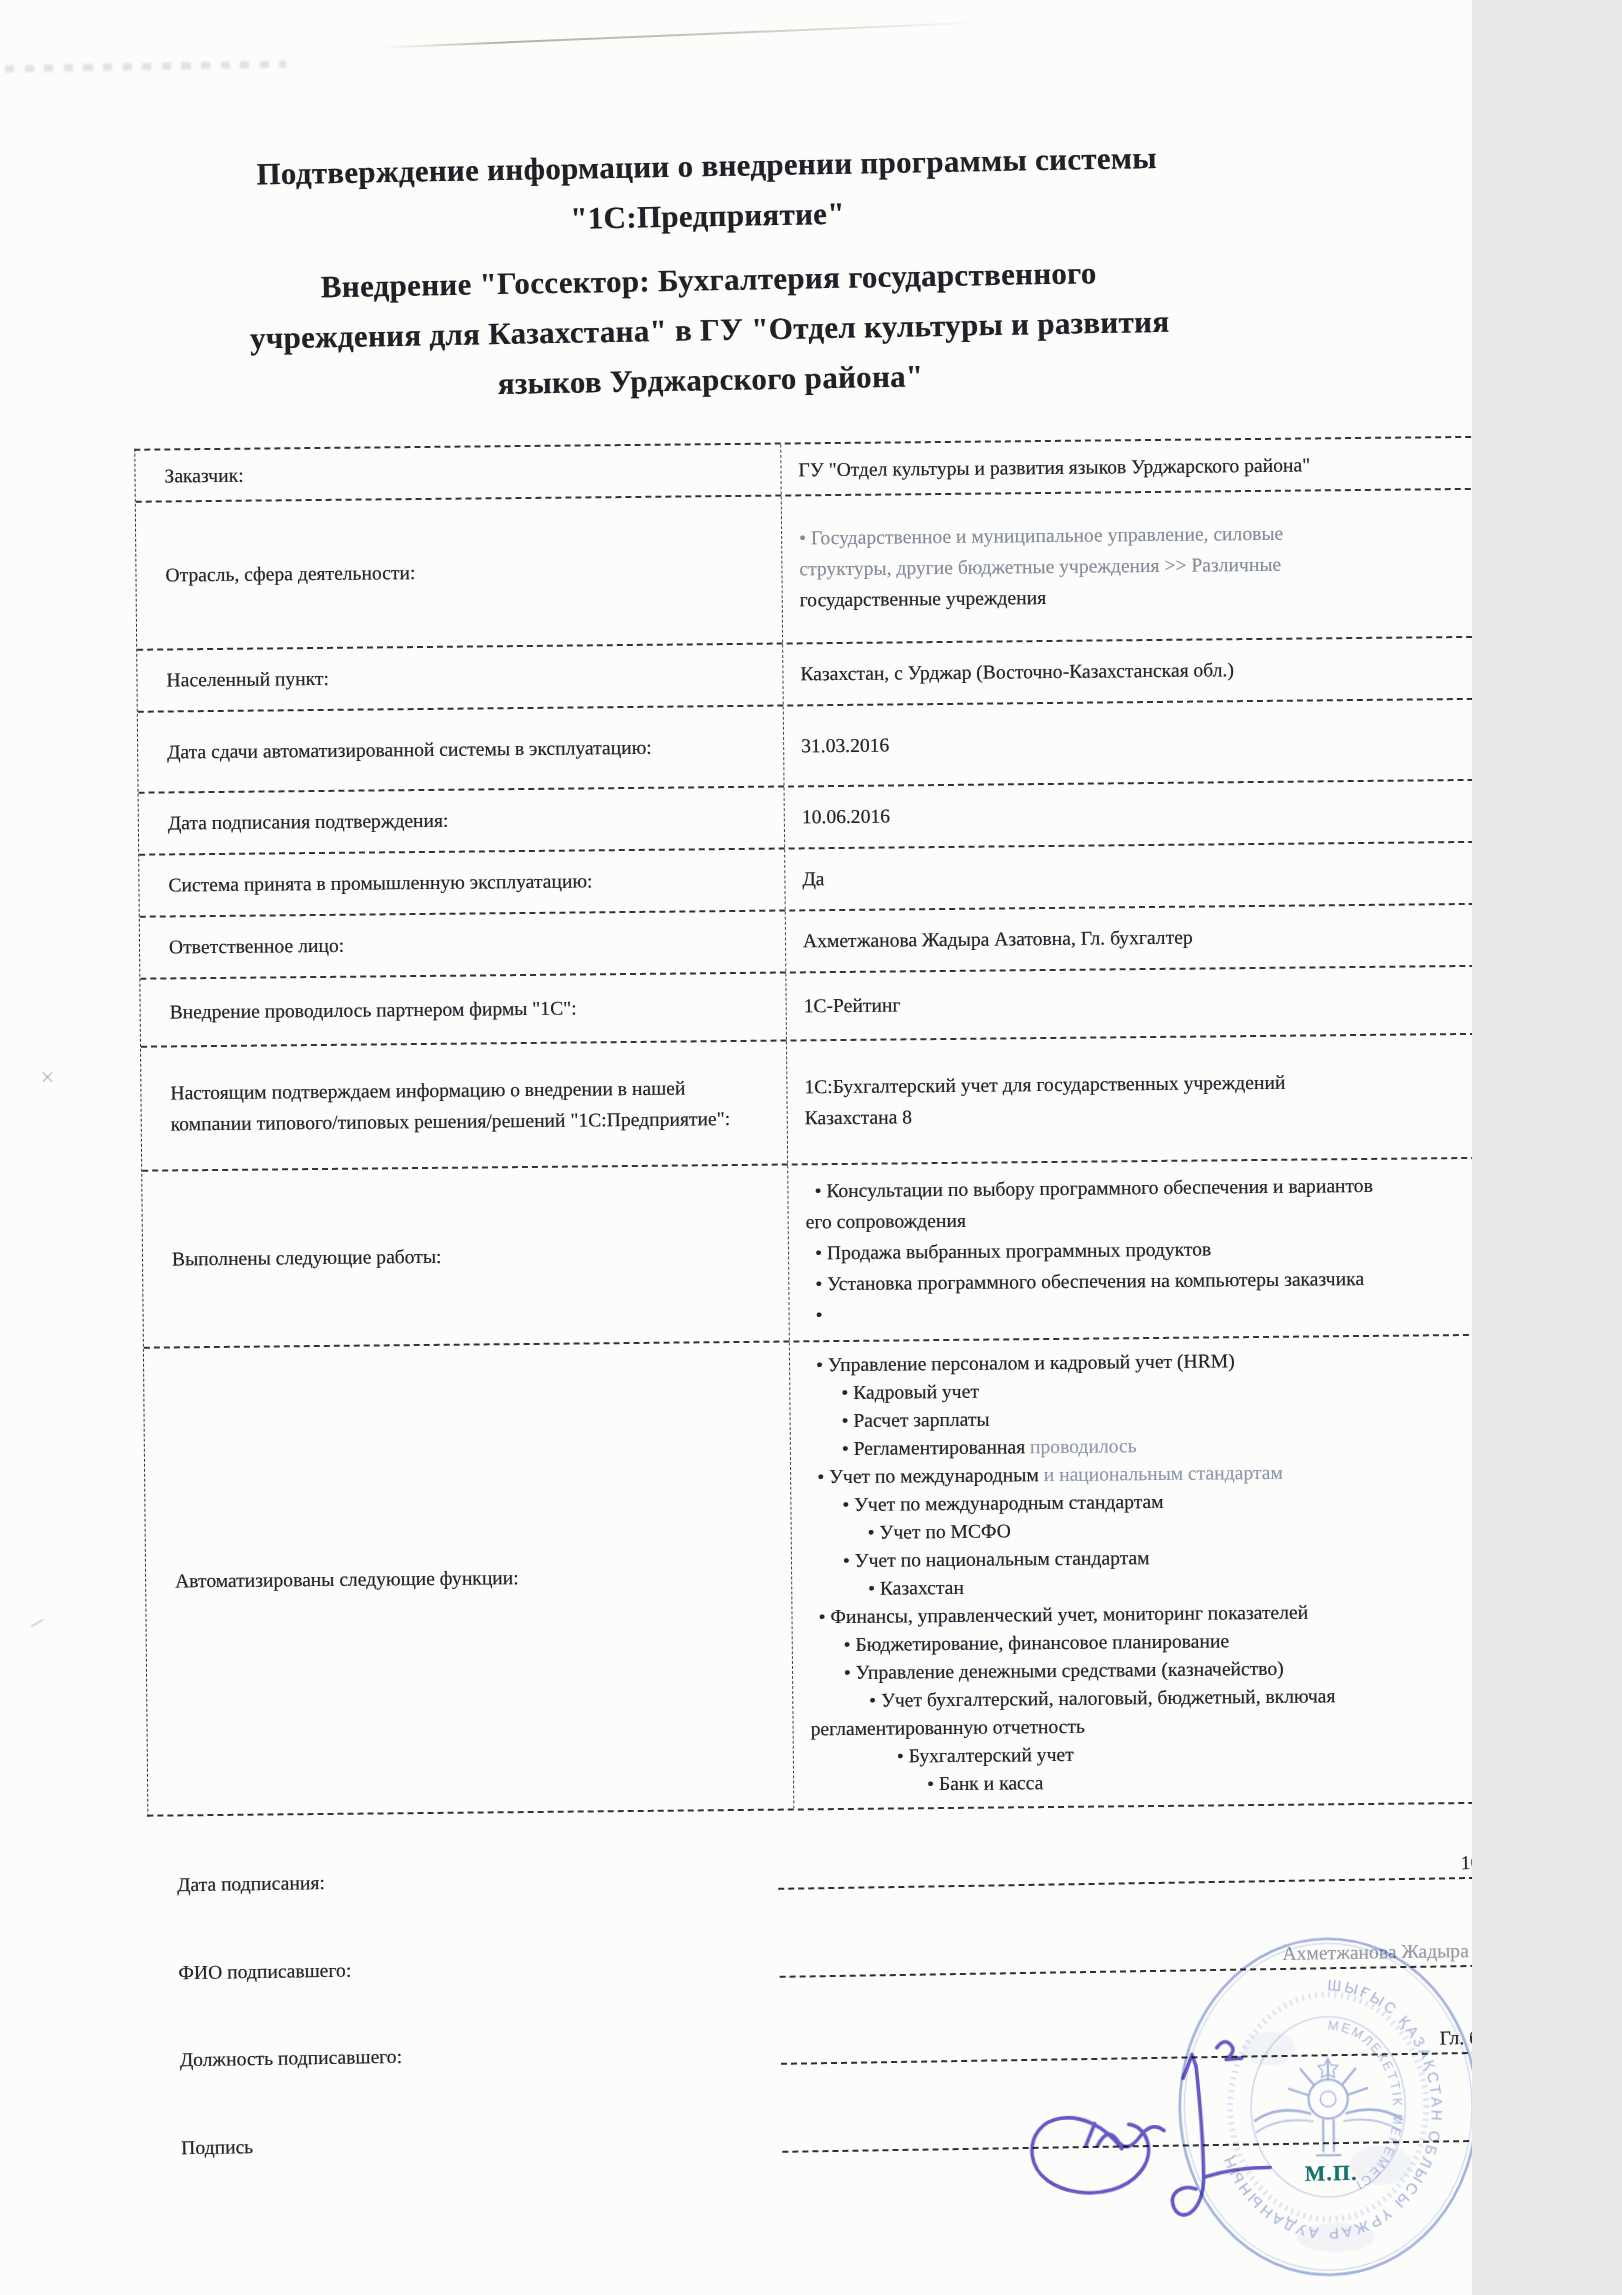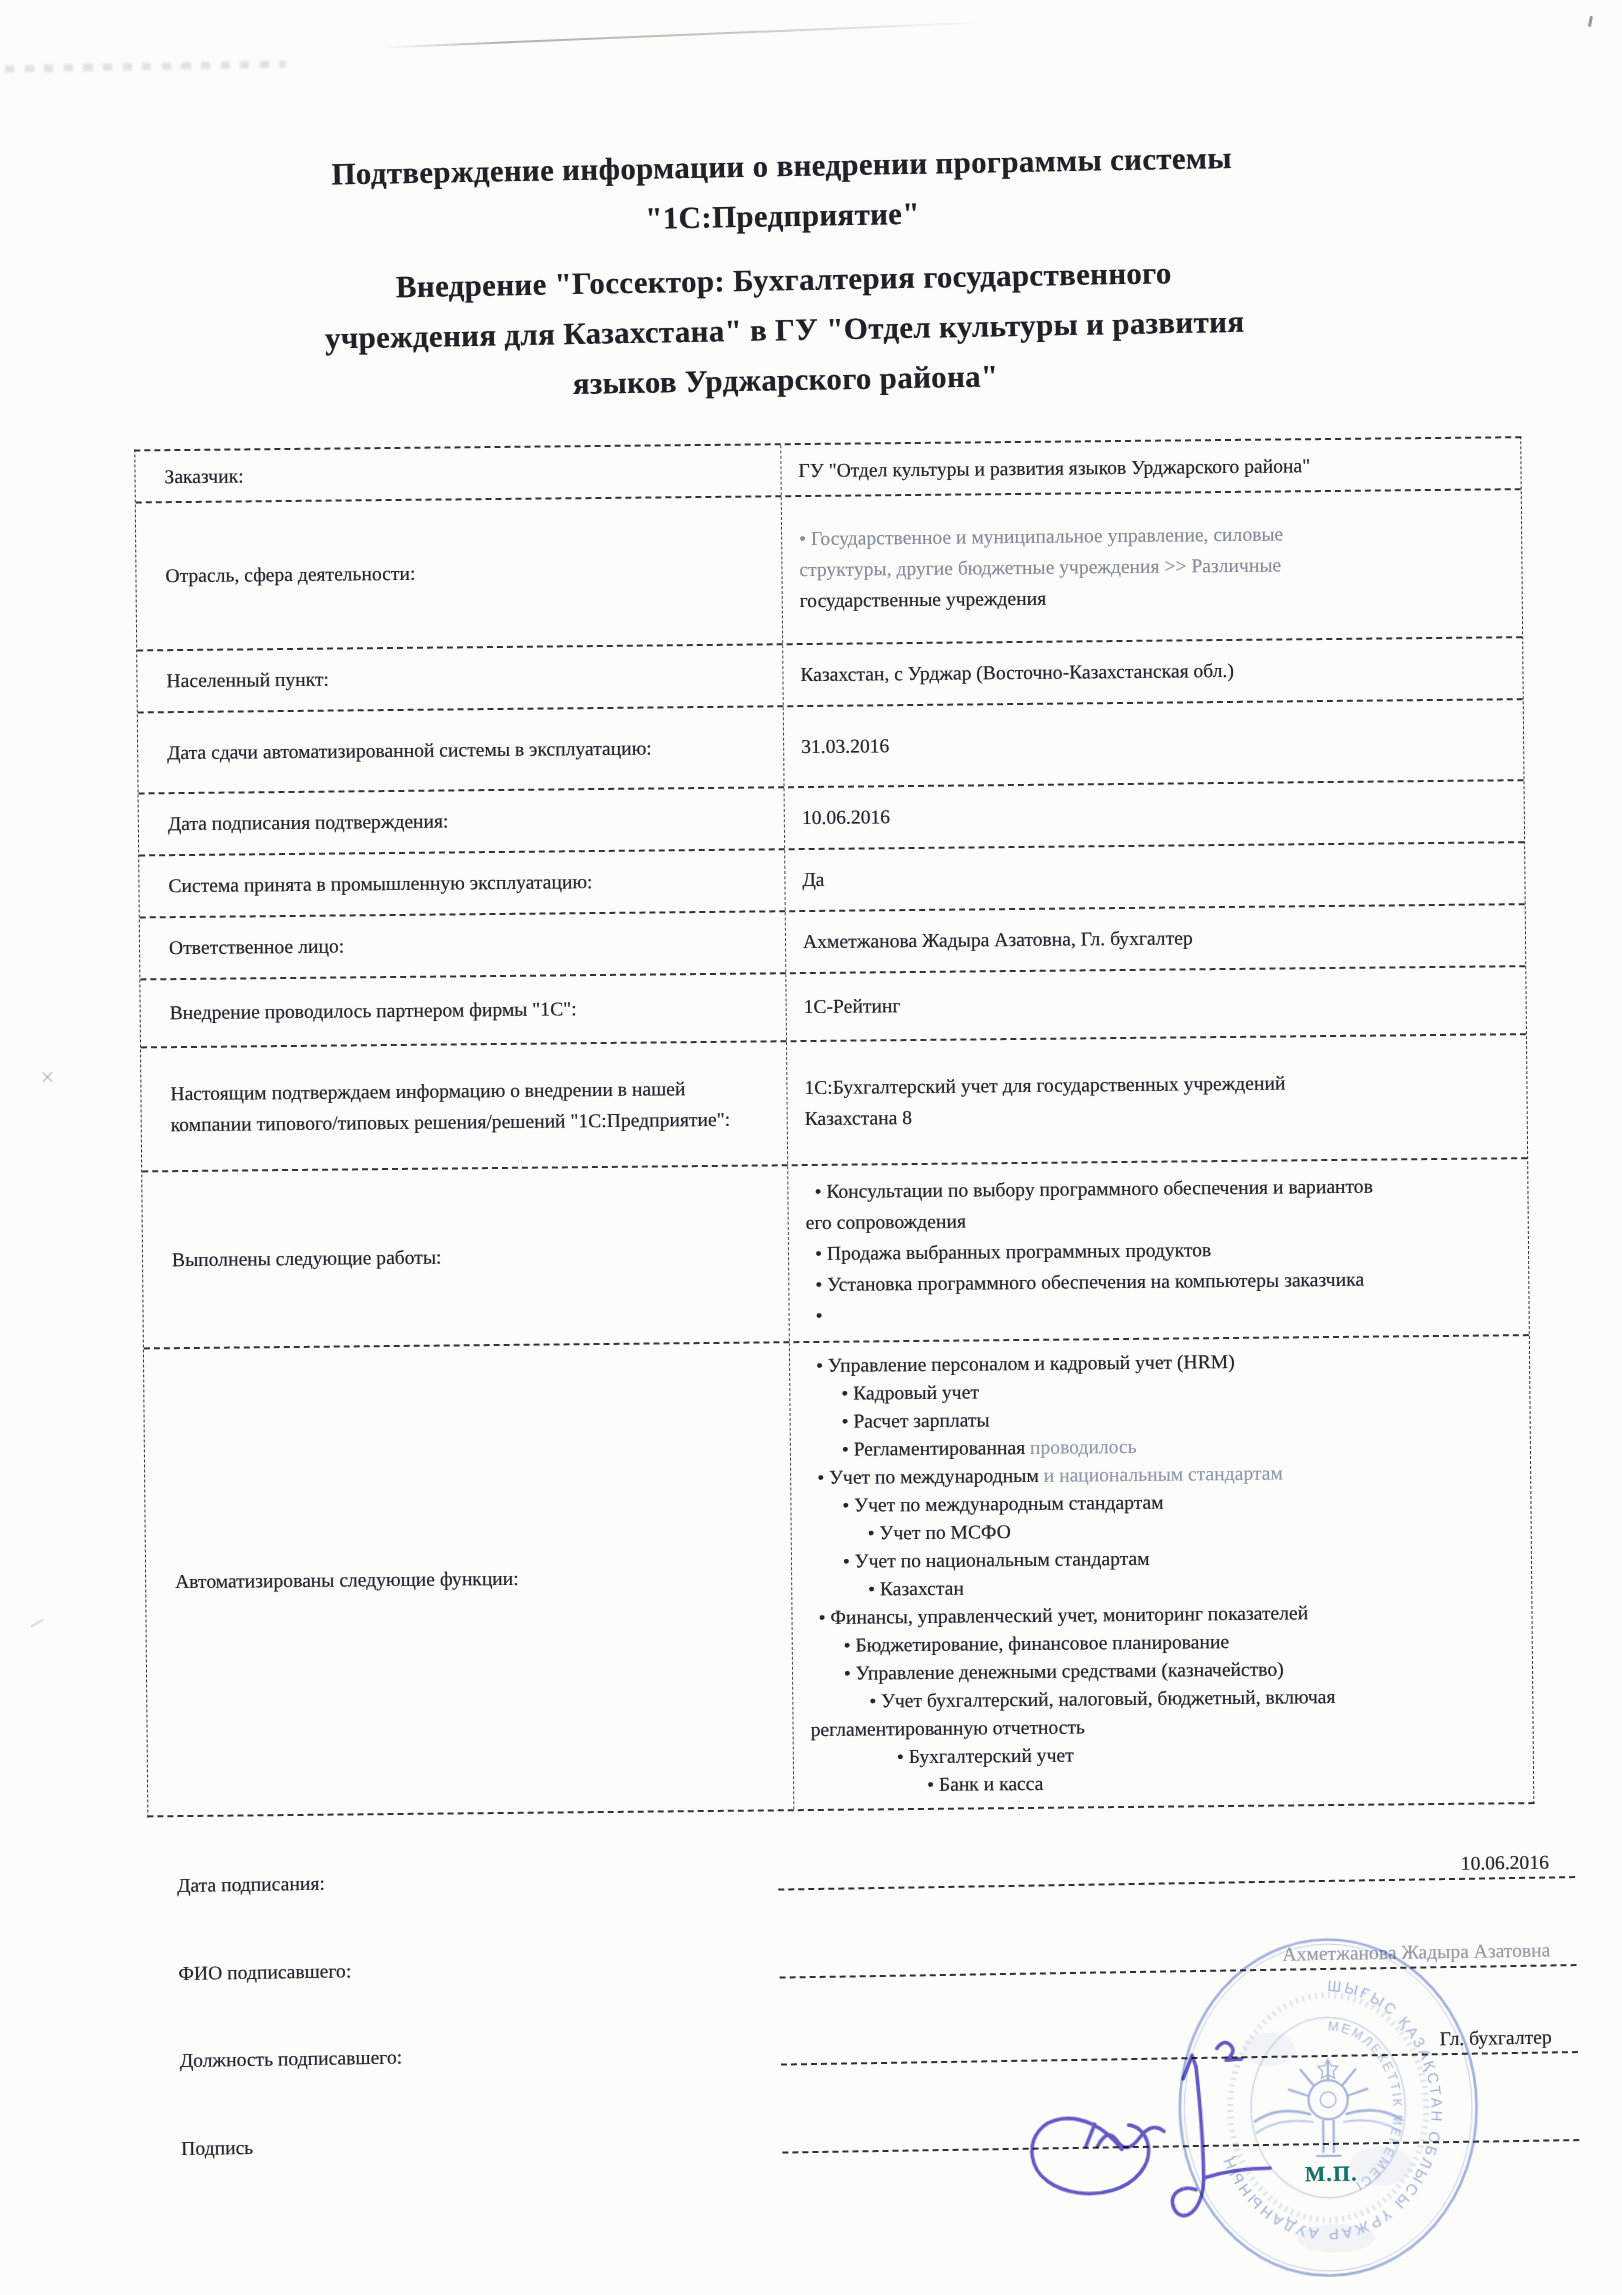--- a/index.html
+++ b/index.html
@@ -1,18 +1,18 @@
 <!DOCTYPE html>
 <html style="font-size:10.5px"><head>
 <meta charset="utf-8">
 <style>
   html,body{margin:0;padding:0;background:#e8e8e6;}
   .page{
     position:relative;
-    width:1622px;height:2295px;
+    width:1472px;height:2295px;
     background:#fcfcfa;
     overflow:hidden;
     font-family:"Liberation Serif","DejaVu Serif",serif;
     color:#23262c;
     text-decoration:underline;
   }
   .sheet{position:absolute;inset:0;transform:rotate(-0.55deg);}
   .scan-text{
     text-shadow:0 0 0.7px rgba(35,40,55,.45),0.5px 0 0 rgba(150,80,50,.10),-0.5px 0 0 rgba(60,90,160,.12);
   }

